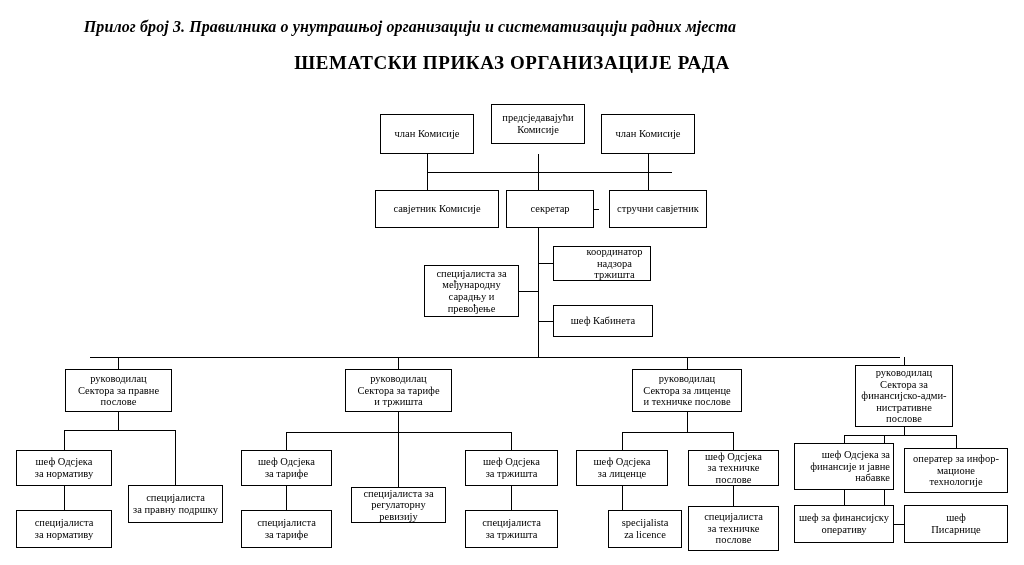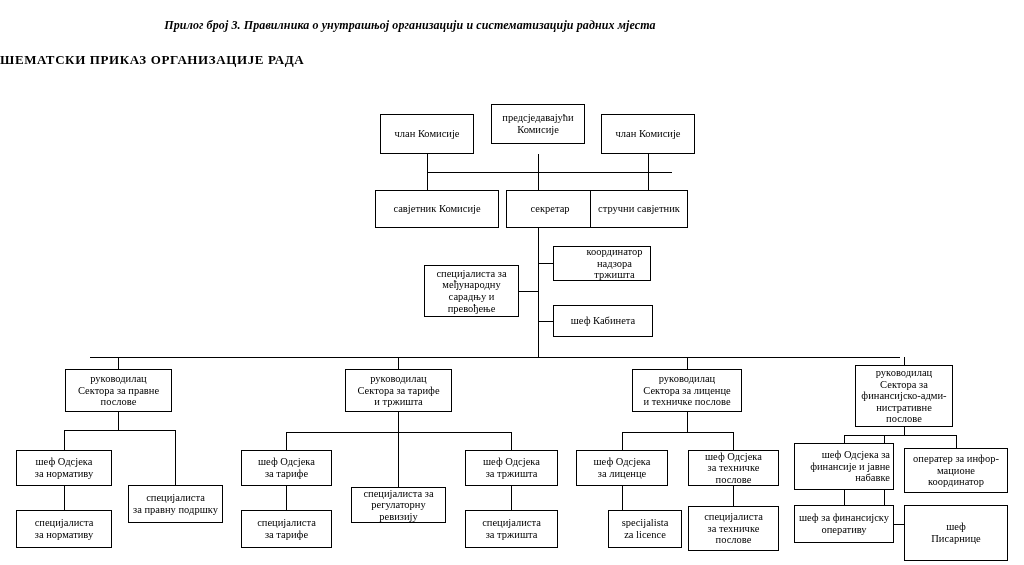--- a/index.html
+++ b/index.html
@@ -17,31 +17,32 @@
     color: #000000;
   }
   #subtitle {
     position: absolute;
     left: 0;
     top: 18px;
     width: 820px;
     text-align: center;
     font-style: italic;
     font-weight: bold;
-    font-size: 12px;
+    font-size: 16px;
     letter-spacing: 0.1px;
     white-space: nowrap;
   }
   #maintitle {
     position: absolute;
     left: 0;
     top: 52px;
     width: 1024px;
+    text-align: center;
     font-weight: bold;
-    font-size: 13px;
+    font-size: 19px;
     letter-spacing: 0.6px;
     white-space: nowrap;
   }
   #wires {
     position: absolute;
     left: 0;
     top: 0;
     width: 1024px;
     height: 565px;
     pointer-events: none;
@@ -140,21 +141,21 @@
       </div>
       <div class="node" style="left: 601px; top: 114px; width: 94px; height: 40px;">
         <span class="txt">члан Комисије</span>
       </div>
       <div class="node" style="left: 375px; top: 190px; width: 124px; height: 38px;">
         <span class="txt">савјетник Комисије</span>
       </div>
       <div class="node" style="left: 494px; top: 190px; width: 88px; height: 38px; margin-left: 12px;">
         <span class="txt">секретар</span>
       </div>
-      <div class="node" style="left: 590px; top: 190px; width: 98px; height: 38px;">
+      <div class="node" style="left: 609px; top: 190px; width: 98px; height: 38px;">
         <span class="txt">стручни савјетник</span>
       </div>
       <div class="node" style="left: 553px; top: 246px; width: 98px; height: 35px; padding-left: 28px;">
         <span class="txt">координатор
 надзора тржишта</span>
       </div>
       <div class="node" style="left: 424px; top: 265px; width: 95px; height: 52px;">
         <span class="txt">специјалиста за
 међународну
 сарадњу и
@@ -241,20 +242,20 @@
 финансије и јавне
 набавке</span>
       </div>
       <div class="node" style="left: 794px; top: 505px; width: 100px; height: 38px;">
         <span class="txt">шеф за финансијску
 оперативу</span>
       </div>
       <div class="node" style="left: 904px; top: 448px; width: 104px; height: 45px;">
         <span class="txt">оператер за инфор-
 мационе
-координатор</span>
-      </div>
-      <div class="node" style="left: 904px; top: 505px; width: 104px; height: 56px;">
+технологије</span>
+      </div>
+      <div class="node" style="left: 904px; top: 505px; width: 104px; height: 38px;">
         <span class="txt">шеф
 Писарнице</span>
       </div>
     </div>
 </div>
 
 </body></html>

